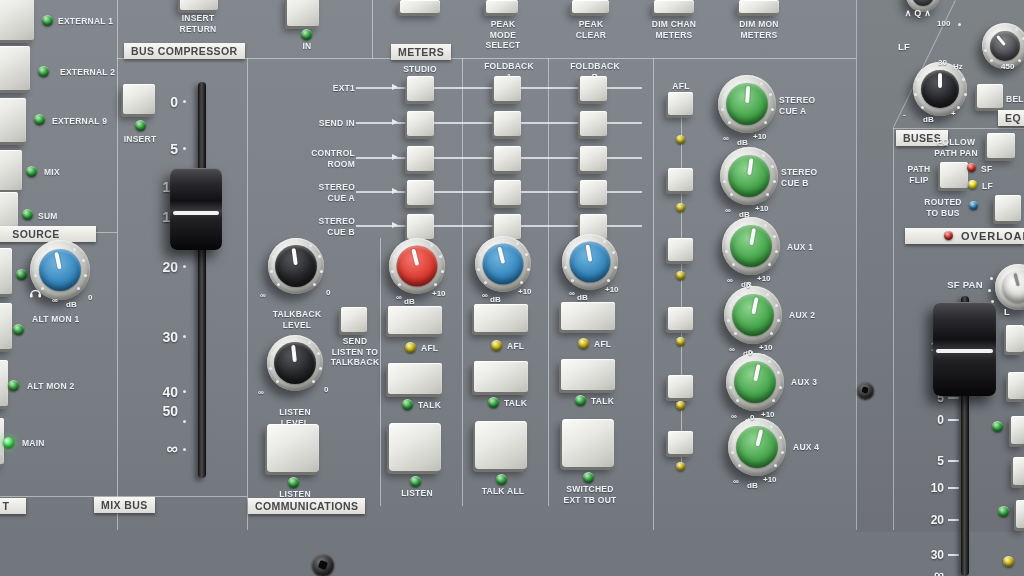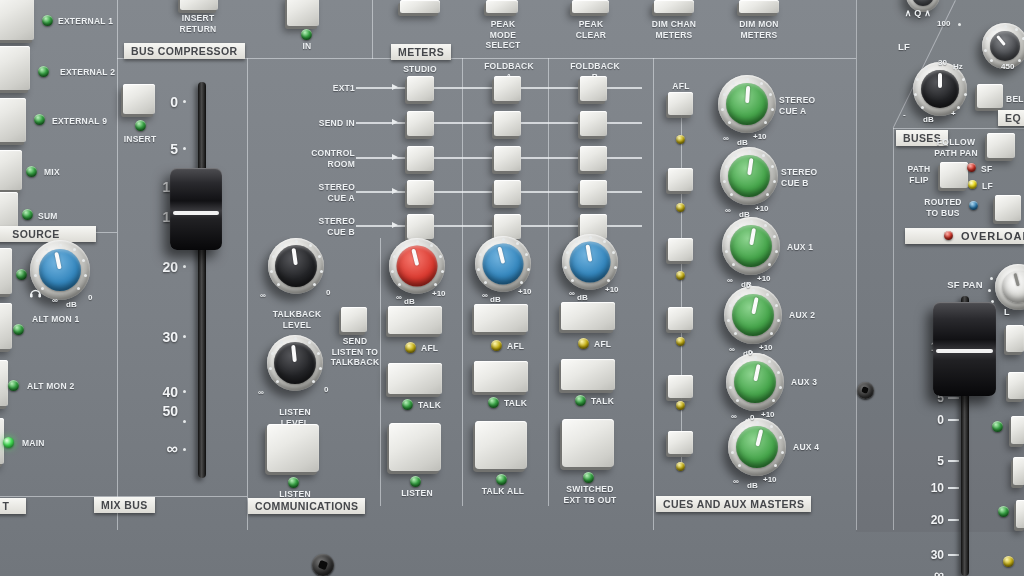--- a/index.html
+++ b/index.html
@@ -400,21 +400,20 @@
     <span class="cap gr" style="width:42px;height:42px;--rot:14deg">
         <i></i>
       </span>
   </div>
   <div class="mark" style="left:750px;top:413px">0</div>
   <div class="mark" style="left:733px;top:477px">∞</div>
   <div class="mark" style="left:747px;top:481px">dB</div>
   <div class="mark" style="left:763px;top:475px">+10</div>
   <div class="lbl la" style="left:793px;top:442px;width:50px">AUX 4</div>
 
-  <div class="plate" style="left:656px;top:496px">CUES AND AUX MASTERS</div>
   <div class="screw" style="left:857px;top:382px;width:17px;height:17px"></div>
 
   <div class="knob" style="left:906px;top:-22px;width:34px;height:34px">
     <span class="cap gy" style="width:22px;height:22px;--rot:0deg"></span>
   </div>
   <div class="lbl" style="left:892px;top:8px;width:52px;font-size:9px">∧ Q ∧</div>
   <div class="lbl la s9" style="left:898px;top:41px;width:30px">LF</div>
 
   <div class="knob" style="left:913px;top:62px;width:54px;height:54px">
     <span class="dots"></span>

